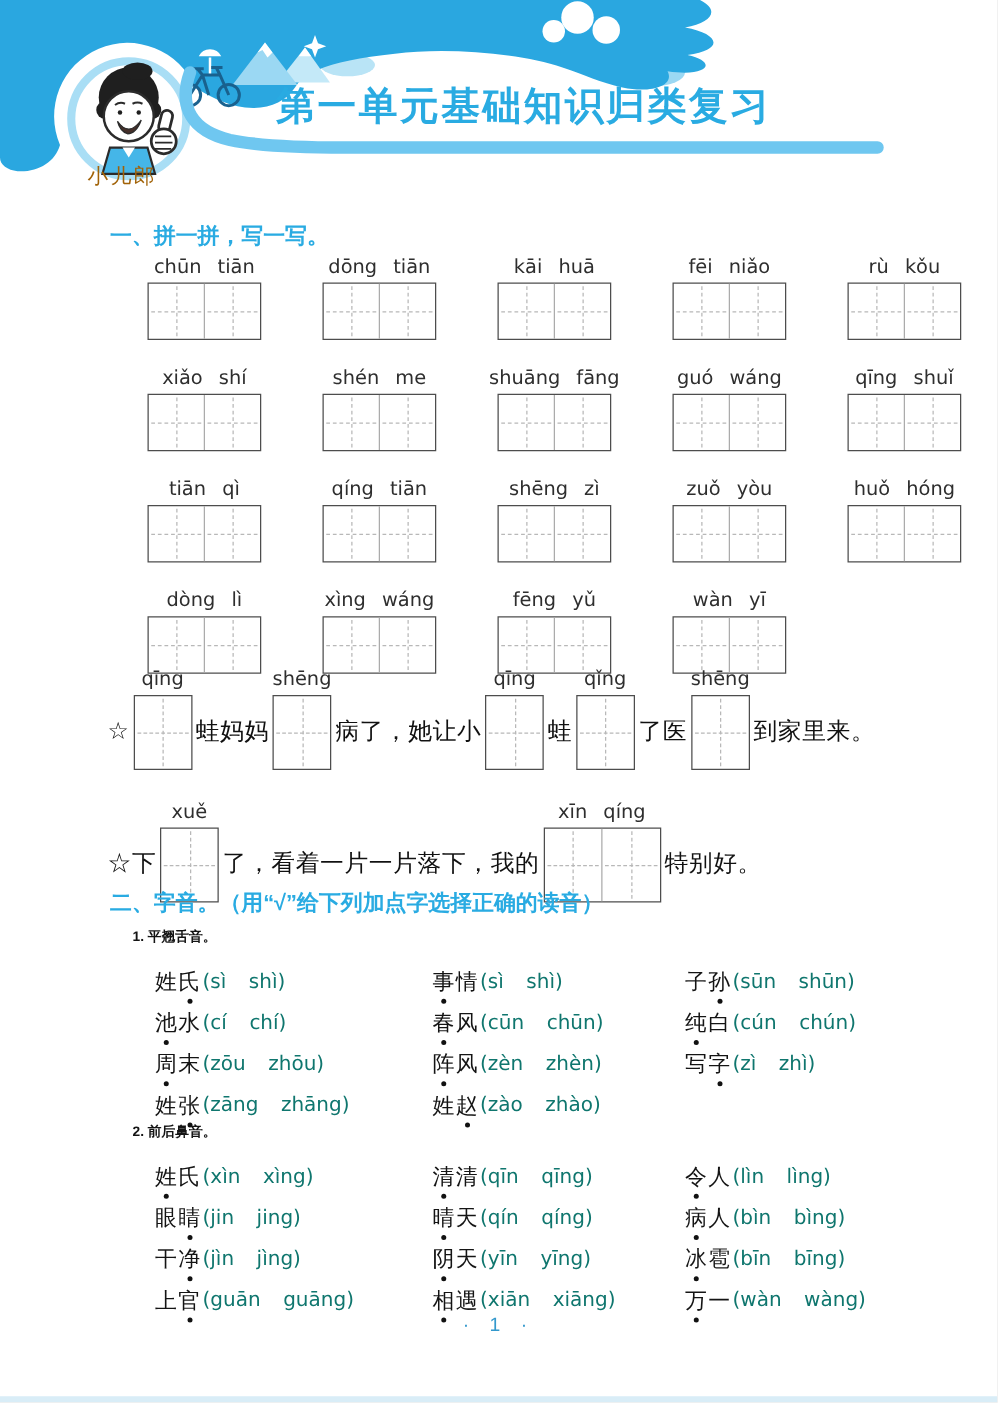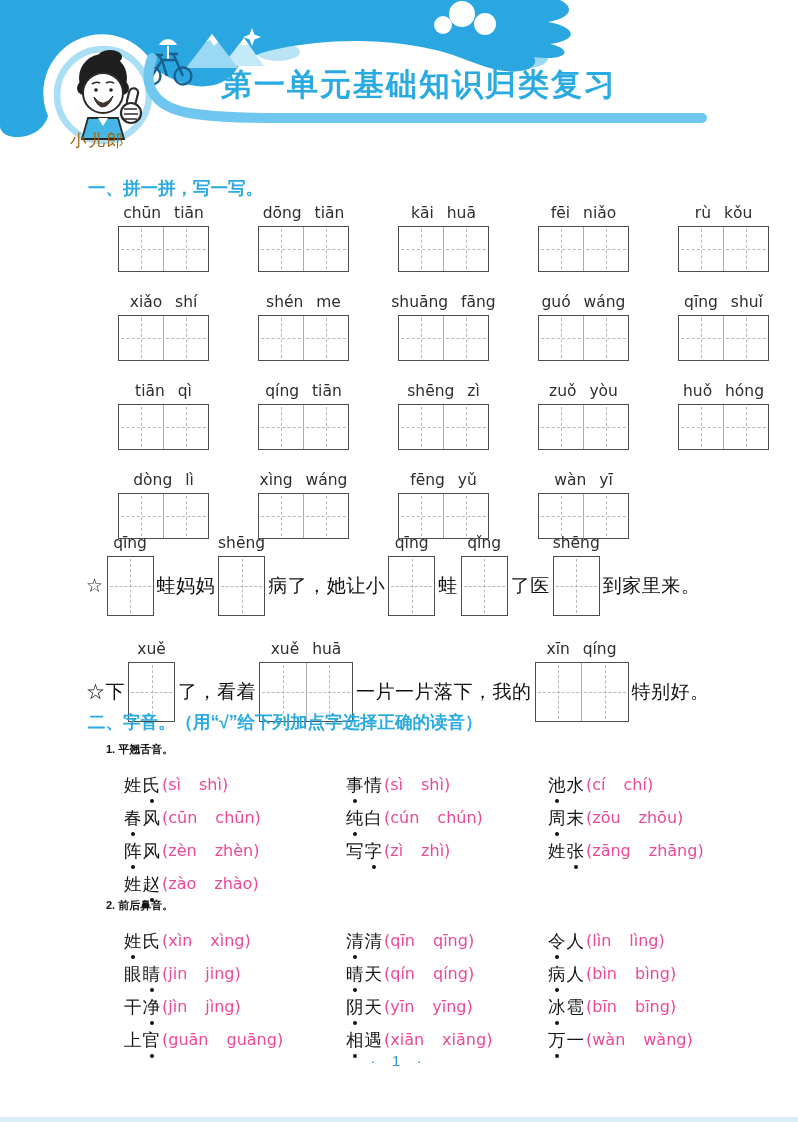--- a/index.html
+++ b/index.html
@@ -67,21 +67,21 @@
   }
   #part1-grid { top:768px; }
   #part2-grid { top:924px; }
   .witem { height:33px; display:flex; align-items:center; white-space:nowrap; font-size:17.5px; color:#141414; }
   .wchars { font-family:"Liberation Serif","DejaVu Serif",serif; letter-spacing:1px; }
   .ch { position:relative; display:inline-block; }
   .ch.dotted::after {
     content:""; position:absolute; bottom:-6px; left:50%; transform:translateX(-50%);
     width:4px; height:4px; border-radius:50%; background:#111;
   }
-  .wopts { font-family:"DejaVu Sans",sans-serif; font-size:16px; color:#ec4899; margin-left:1px; }
+  .wopts { font-family:"DejaVu Sans",sans-serif; font-size:16px; color:#0f766e; margin-left:1px; }
   .opt2 { margin-left:18px; }
   
   .page-footer {
     position:absolute; left:0; right:0; top:1052px; text-align:center;
     color:#3398cc; font-size:15.5px; letter-spacing:6px;
   }
   .bottom-strip { position:absolute; left:0; right:0; bottom:0; height:5px; background:#d9edf7; }
 </style>
 </head>
 <body>
@@ -346,27 +346,20 @@
       </div>
       <div class="sentence">
         <span class="stext">☆下</span>
         <div class="sbox-col">
           <div class="plabel">xuě</div>
           <div class="gbox s-single">
             <div class="gcell"></div>
           </div>
         </div>
         <span class="stext">了，看着</span>
-        <div class="sbox-col">
-          <div class="plabel">xuě huā</div>
-          <div class="gbox s-double">
-            <div class="gcell"></div>
-            <div class="gcell"></div>
-          </div>
-        </div>
         <span class="stext">一片一片落下，我的</span>
         <div class="sbox-col">
           <div class="plabel">xīn qíng</div>
           <div class="gbox s-double">
             <div class="gcell"></div>
             <div class="gcell"></div>
           </div>
         </div>
         <span class="stext">特别好。</span>
       </div>
@@ -377,20 +370,24 @@
   <div class="wgrid" id="part1-grid">
       <div class="witem">
         <span class="wchars"><span class="ch">姓</span><span class="ch dotted">氏</span></span>
         <span class="wopts">(<span class="opt">sì</span><span class="opt opt2">shì</span>)</span>
       </div>
       <div class="witem">
         <span class="wchars"><span class="ch dotted">事</span><span class="ch">情</span></span>
         <span class="wopts">(<span class="opt">sì</span><span class="opt opt2">shì</span>)</span>
       </div>
       <div class="witem">
+        <span class="wchars"><span class="ch">子</span><span class="ch dotted">孙</span></span>
+        <span class="wopts">(<span class="opt">sūn</span><span class="opt opt2">shūn</span>)</span>
+      </div>
+      <div class="witem">
         <span class="wchars"><span class="ch dotted">池</span><span class="ch">水</span></span>
         <span class="wopts">(<span class="opt">cí</span><span class="opt opt2">chí</span>)</span>
       </div>
       <div class="witem">
         <span class="wchars"><span class="ch dotted">春</span><span class="ch">风</span></span>
         <span class="wopts">(<span class="opt">cūn</span><span class="opt opt2">chūn</span>)</span>
       </div>
       <div class="witem">
         <span class="wchars"><span class="ch dotted">纯</span><span class="ch">白</span></span>
         <span class="wopts">(<span class="opt">cún</span><span class="opt opt2">chún</span>)</span>

